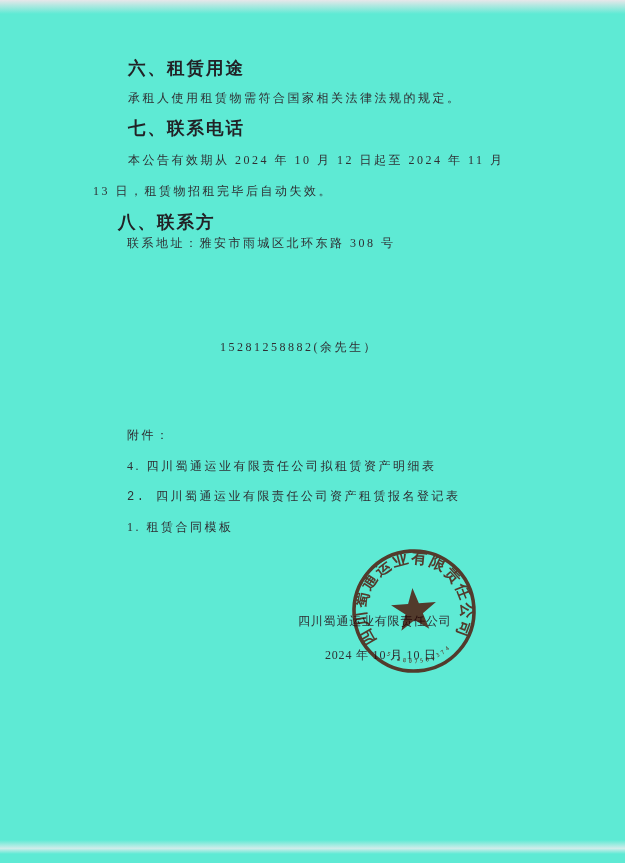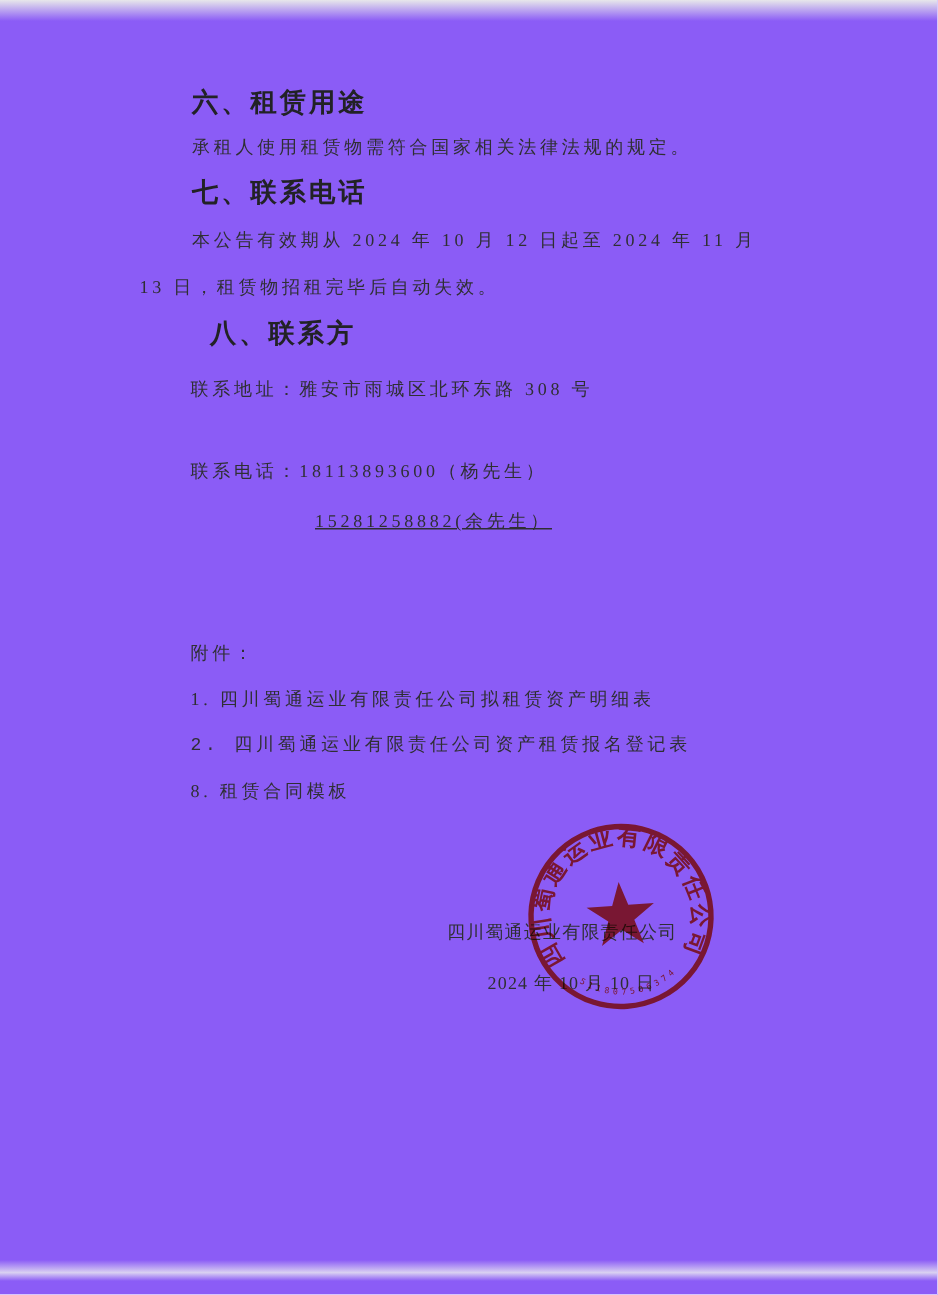--- a/index.html
+++ b/index.html
@@ -3,21 +3,21 @@
 <meta charset="utf-8">
 <style>
   * { margin: 0; padding: 0; box-sizing: border-box; }
   html, body { background: #ffffff; }
 
   .page {
     position: relative;
     width: 625px;
     height: 863px;
     margin: 0 auto;
-    background: #8b5cf6;
+    background: #5eead4;
     overflow: hidden;
     font-family: "Liberation Serif", "DejaVu Serif", serif;
     color: #2f2f33;
   }
 
   
   .scan-band-top {
     position: absolute; left: 0; top: 0; width: 100%; height: 14px;
     background: linear-gradient(to bottom, #e7e7ea, rgba(250,250,251,0));
   }
@@ -66,35 +66,34 @@
   <div class="line heading" style="left:128px; top:57px;">六、租赁用途</div>
 
   <div class="line" style="left:128px; top:87px;">承租人使用租赁物需符合国家相关法律法规的规定。</div>
 
   <div class="line heading" style="left:128px; top:117px;">七、联系电话</div>
 
   <div class="line" style="left:128px; top:149px;text-align:right;">本公告有效期从 2024 年 10 月 12 日起至 2024 年 11 月</div>
 
   <div class="line" style="left:93px; top:180px;">13 日，租赁物招租完毕后自动失效。</div>
 
-  <div class="line heading" style="left:140px; top:211px;text-align:right;">八、联系方</div>
+  <div class="line heading" style="left:118px; top:211px;text-align:right;">八、联系方</div>
 
-  <div class="line" style="left:127px; top:248px;">联系地址：雅安市雨城区北环东路 308 号</div>
+  <div class="line" style="left:127px; top:232px;">联系地址：雅安市雨城区北环东路 308 号</div>
 
-  <div class="line" style="left:127px; top:303px;">联系电话：18113893600（杨先生）</div>
 
-  <div class="line" style="left:210px; top:336px;text-decoration:underline;">15281258882(余先生）</div>
+  <div class="line" style="left:220px; top:336px;">15281258882(余先生）</div>
 
   <div class="line" style="left:127px; top:424px;">附件：</div>
 
-  <div class="line" style="left:127px; top:455px;">1. 四川蜀通运业有限责任公司拟租赁资产明细表</div>
+  <div class="line" style="left:127px; top:455px;">4. 四川蜀通运业有限责任公司拟租赁资产明细表</div>
 
   <div class="line" style="left:127px; top:486px;font-family:Liberation Mono, monospace;">2. 四川蜀通运业有限责任公司资产租赁报名登记表</div>
 
-  <div class="line" style="left:127px; top:516px;">8. 租赁合同模板</div>
+  <div class="line" style="left:127px; top:516px;">1. 租赁合同模板</div>
 
   <div class="line signature" style="left:298px; top:610px;">四川蜀通运业有限责任公司</div>
 
   <div class="line signature" style="left:325px; top:644px;">2024 年 10 月 10 日</div>
 
   <svg class="stamp" viewBox="0 0 132 132">
     <defs>
       <path id="arcTop" d="M 26.7 93.5 A 48 48 0 1 1 105.3 93.5" fill="none"></path>
       <path id="arcBottom" d="M 29.2 102.8 A 52 52 0 0 0 102.8 102.8" fill="none"></path>
     </defs>

